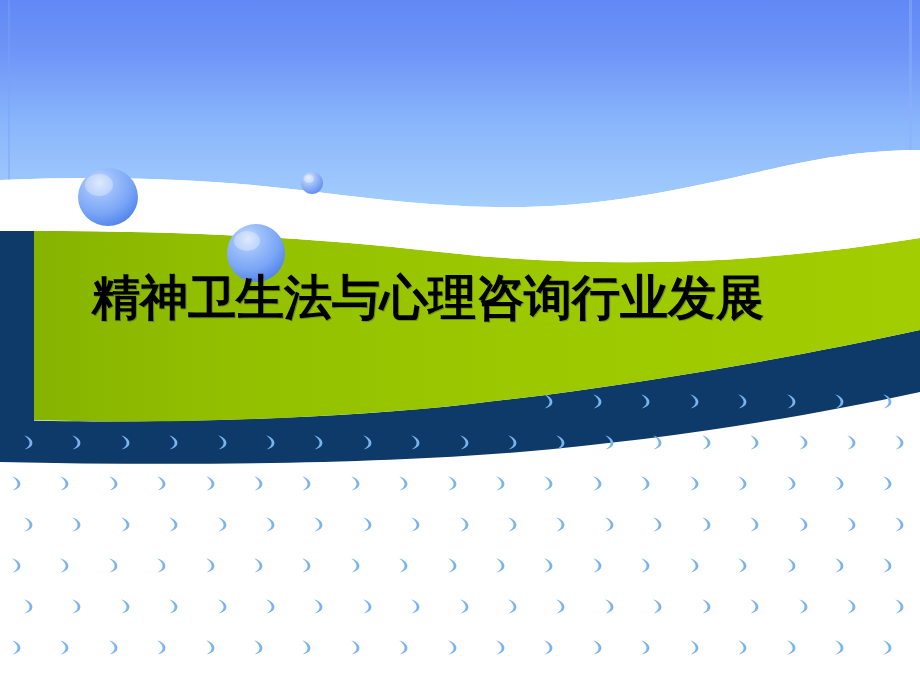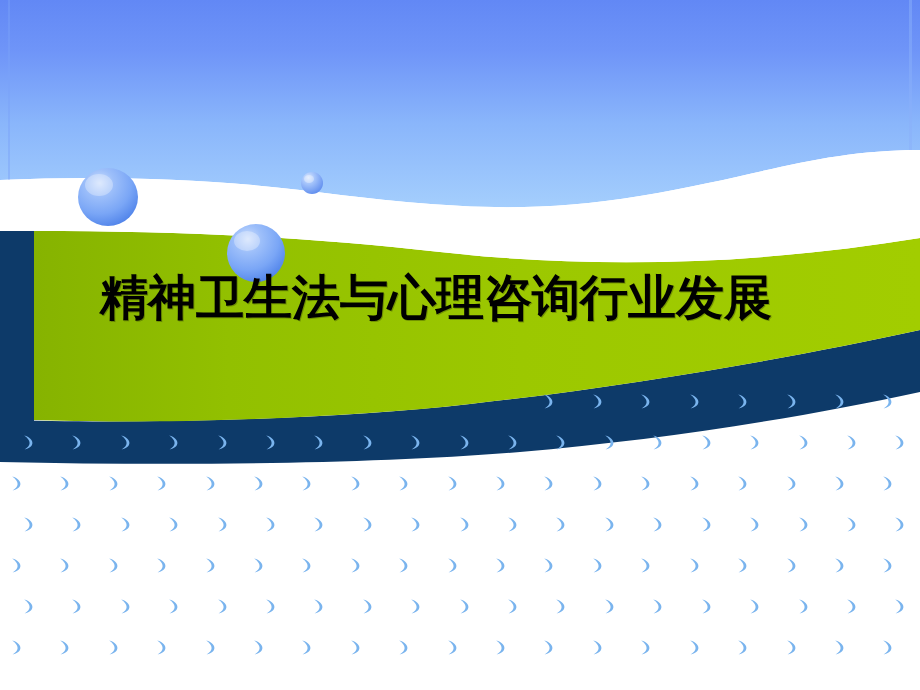--- a/index.html
+++ b/index.html
@@ -64,21 +64,21 @@
     z-index:40;
   }
   #slide-title{
     font-family:"DejaVu Sans","Liberation Sans",sans-serif;
     font-weight:bold;
     font-size:48px;
     line-height:1.04;
     letter-spacing:0px;
     color:#000000;
     white-space:nowrap;
-    margin:16px;
+    margin:8px;
     text-shadow:1px 1px 0 rgba(0,0,0,0.25);
   }
 </style>
 </head>
 <body>
 
 <div id="slide">
 
   <div class="layer">
     <svg viewBox="0 0 920 690" preserveAspectRatio="none" xmlns="http://www.w3.org/2000/svg">

